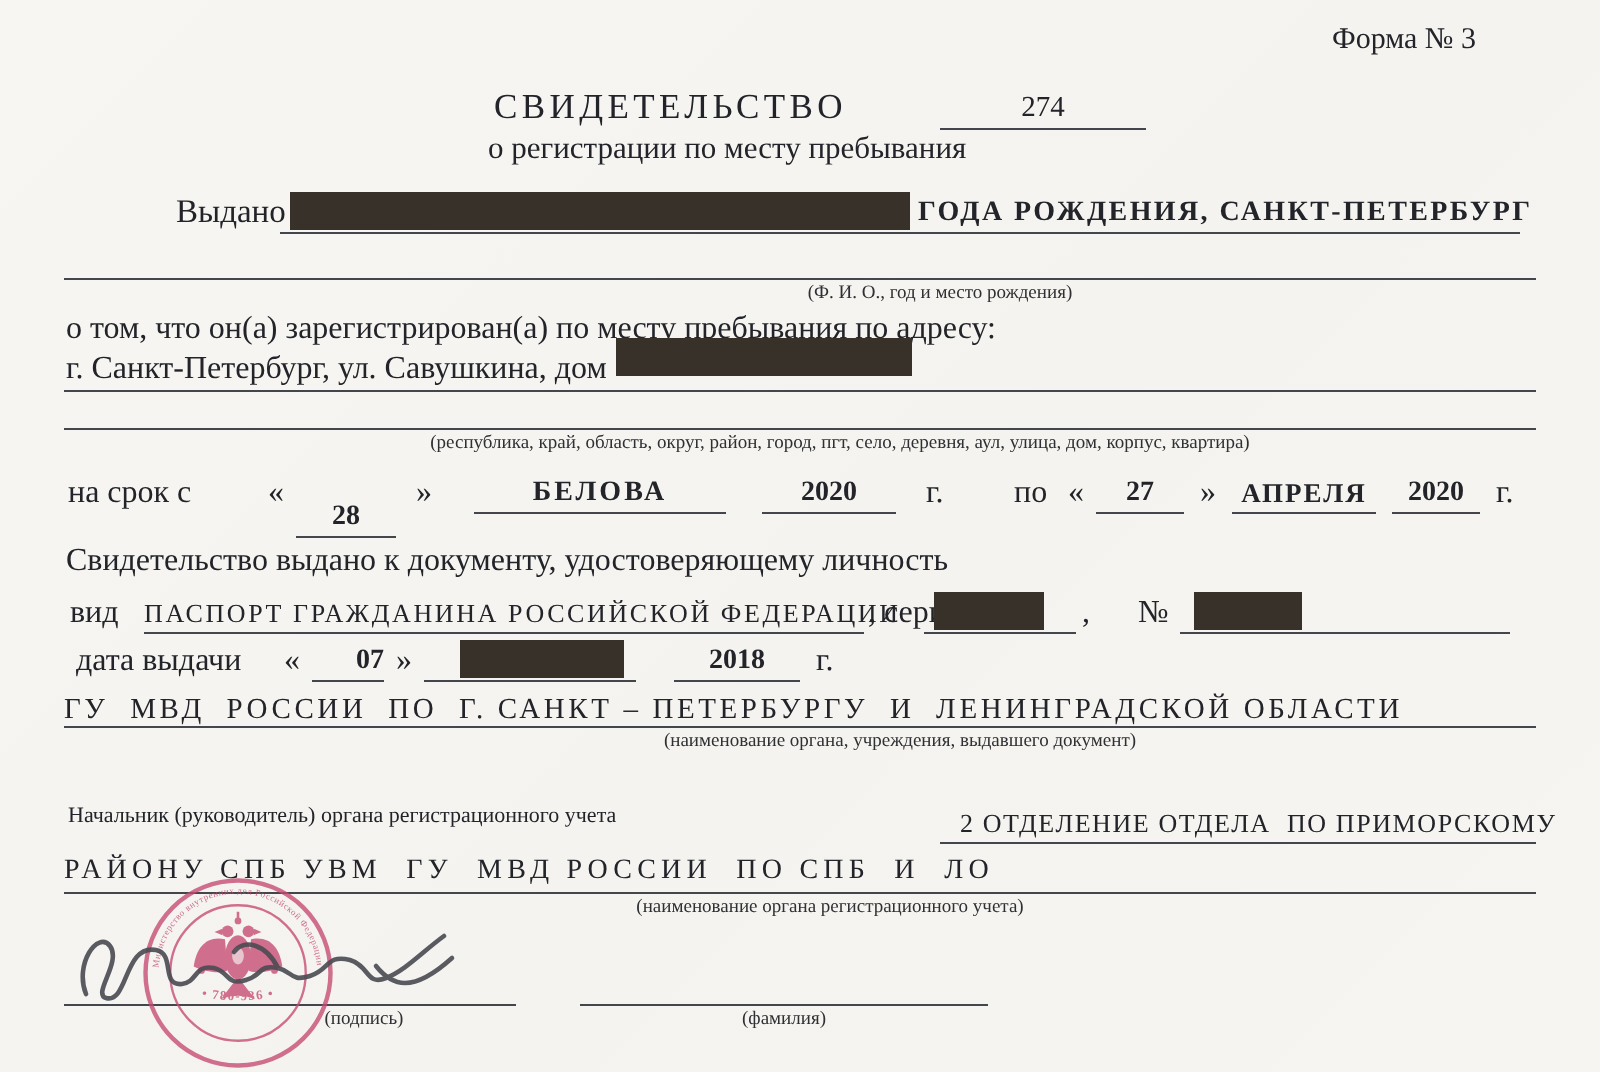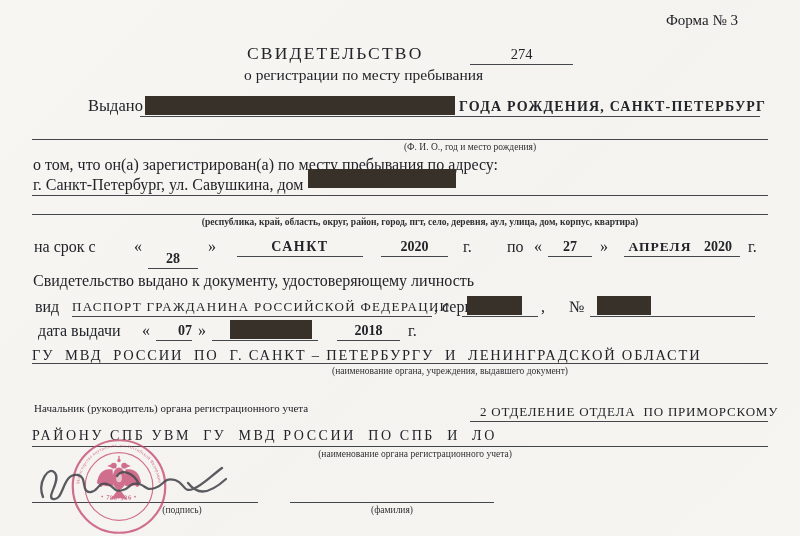--- a/index.html
+++ b/index.html
@@ -35,34 +35,34 @@
   <div class="t bold" style="left:459px;top:99px;font-size:14px;letter-spacing:1.2px;">ГОДА РОЖДЕНИЯ, САНКТ-ПЕТЕРБУРГ</div>
   <div class="line" style="left:140px;top:116px;width:620px;"></div>
   <div class="line" style="left:32px;top:139px;width:736px;"></div>
   <div class="cap" style="left:170px;top:142px;width:600px;">(Ф. И. О., год и место рождения)</div>
 
   <div class="t" style="left:33px;top:156px;">о том, что он(а) зарегистрирован(а) по месту пребывания по адресу:</div>
   <div class="t" style="left:33px;top:176px;">г. Санкт-Петербург, ул. Савушкина, дом</div>
   <div class="redact" style="left: 308px; top: 169px; width: 148px; background: rgb(55, 49, 42);"></div>
   <div class="line" style="left:32px;top:195px;width:736px;"></div>
   <div class="line" style="left:32px;top:214px;width:736px;"></div>
-  <div class="cap" style="left:70px;top:217px;width:700px;font-weight:bold;">(республика, край, область, округ, район, город, пгт, село, деревня, аул, улица, дом, корпус, квартира)</div>
+  <div class="cap" style="left:70px;top:217px;width:700px;">(республика, край, область, округ, район, город, пгт, село, деревня, аул, улица, дом, корпус, квартира)</div>
 
   <div class="t" style="left:34px;top:238px;">на срок с</div>
   <div class="t" style="left:134px;top:238px;">«</div>
   <div class="cell filled" style="left:148px;top:249px;width:50px;">28</div>
   <div class="t" style="left:208px;top:238px;">»</div>
-  <div class="cell filled" style="left:237px;top:237px;width:126px;letter-spacing:1.5px;">САНКТ</div>
+  <div class="cell filled" style="left:237px;top:237px;width:126px;letter-spacing:1.5px;">БЕЛОВА</div>
   <div class="cell filled" style="left:381px;top:237px;width:67px;">2020</div>
   <div class="t" style="left:463px;top:238px;">г.</div>
   <div class="t" style="left:507px;top:238px;">по</div>
   <div class="t" style="left:534px;top:238px;">«</div>
   <div class="cell filled" style="left:548px;top:237px;width:44px;">27</div>
   <div class="t" style="left:600px;top:238px;">»</div>
-  <div class="cell filled" style="left:616px;top:237px;width:72px;letter-spacing:1px;font-size:13.5px;margin-left:8px;">АПРЕЛЯ</div>
+  <div class="cell filled" style="left:616px;top:237px;width:72px;letter-spacing:1px;font-size:13.5px;">АПРЕЛЯ</div>
   <div class="cell filled" style="left:696px;top:237px;width:44px;">2020</div>
   <div class="t" style="left:748px;top:238px;">г.</div>
 
   <div class="t" style="left:33px;top:272px;">Свидетельство выдано к документу, удостоверяющему личность</div>
   <div class="t" style="left:35px;top:298px;">вид</div>
   <div class="cell" style="left:72px;top:297px;width:360px;font-size:13px;letter-spacing:1.3px;">ПАСПОРТ ГРАЖДАНИНА РОССИЙСКОЙ ФЕДЕРАЦИИ</div>
   <div class="t" style="left:434px;top:298px;">, серия</div>
   <div class="line" style="left:462px;top:316px;width:76px;"></div>
   <div class="redact" style="left: 467px; top: 296px; width: 55px; background: rgb(55, 49, 42);"></div>
   <div class="t" style="left:541px;top:298px;">,</div>

